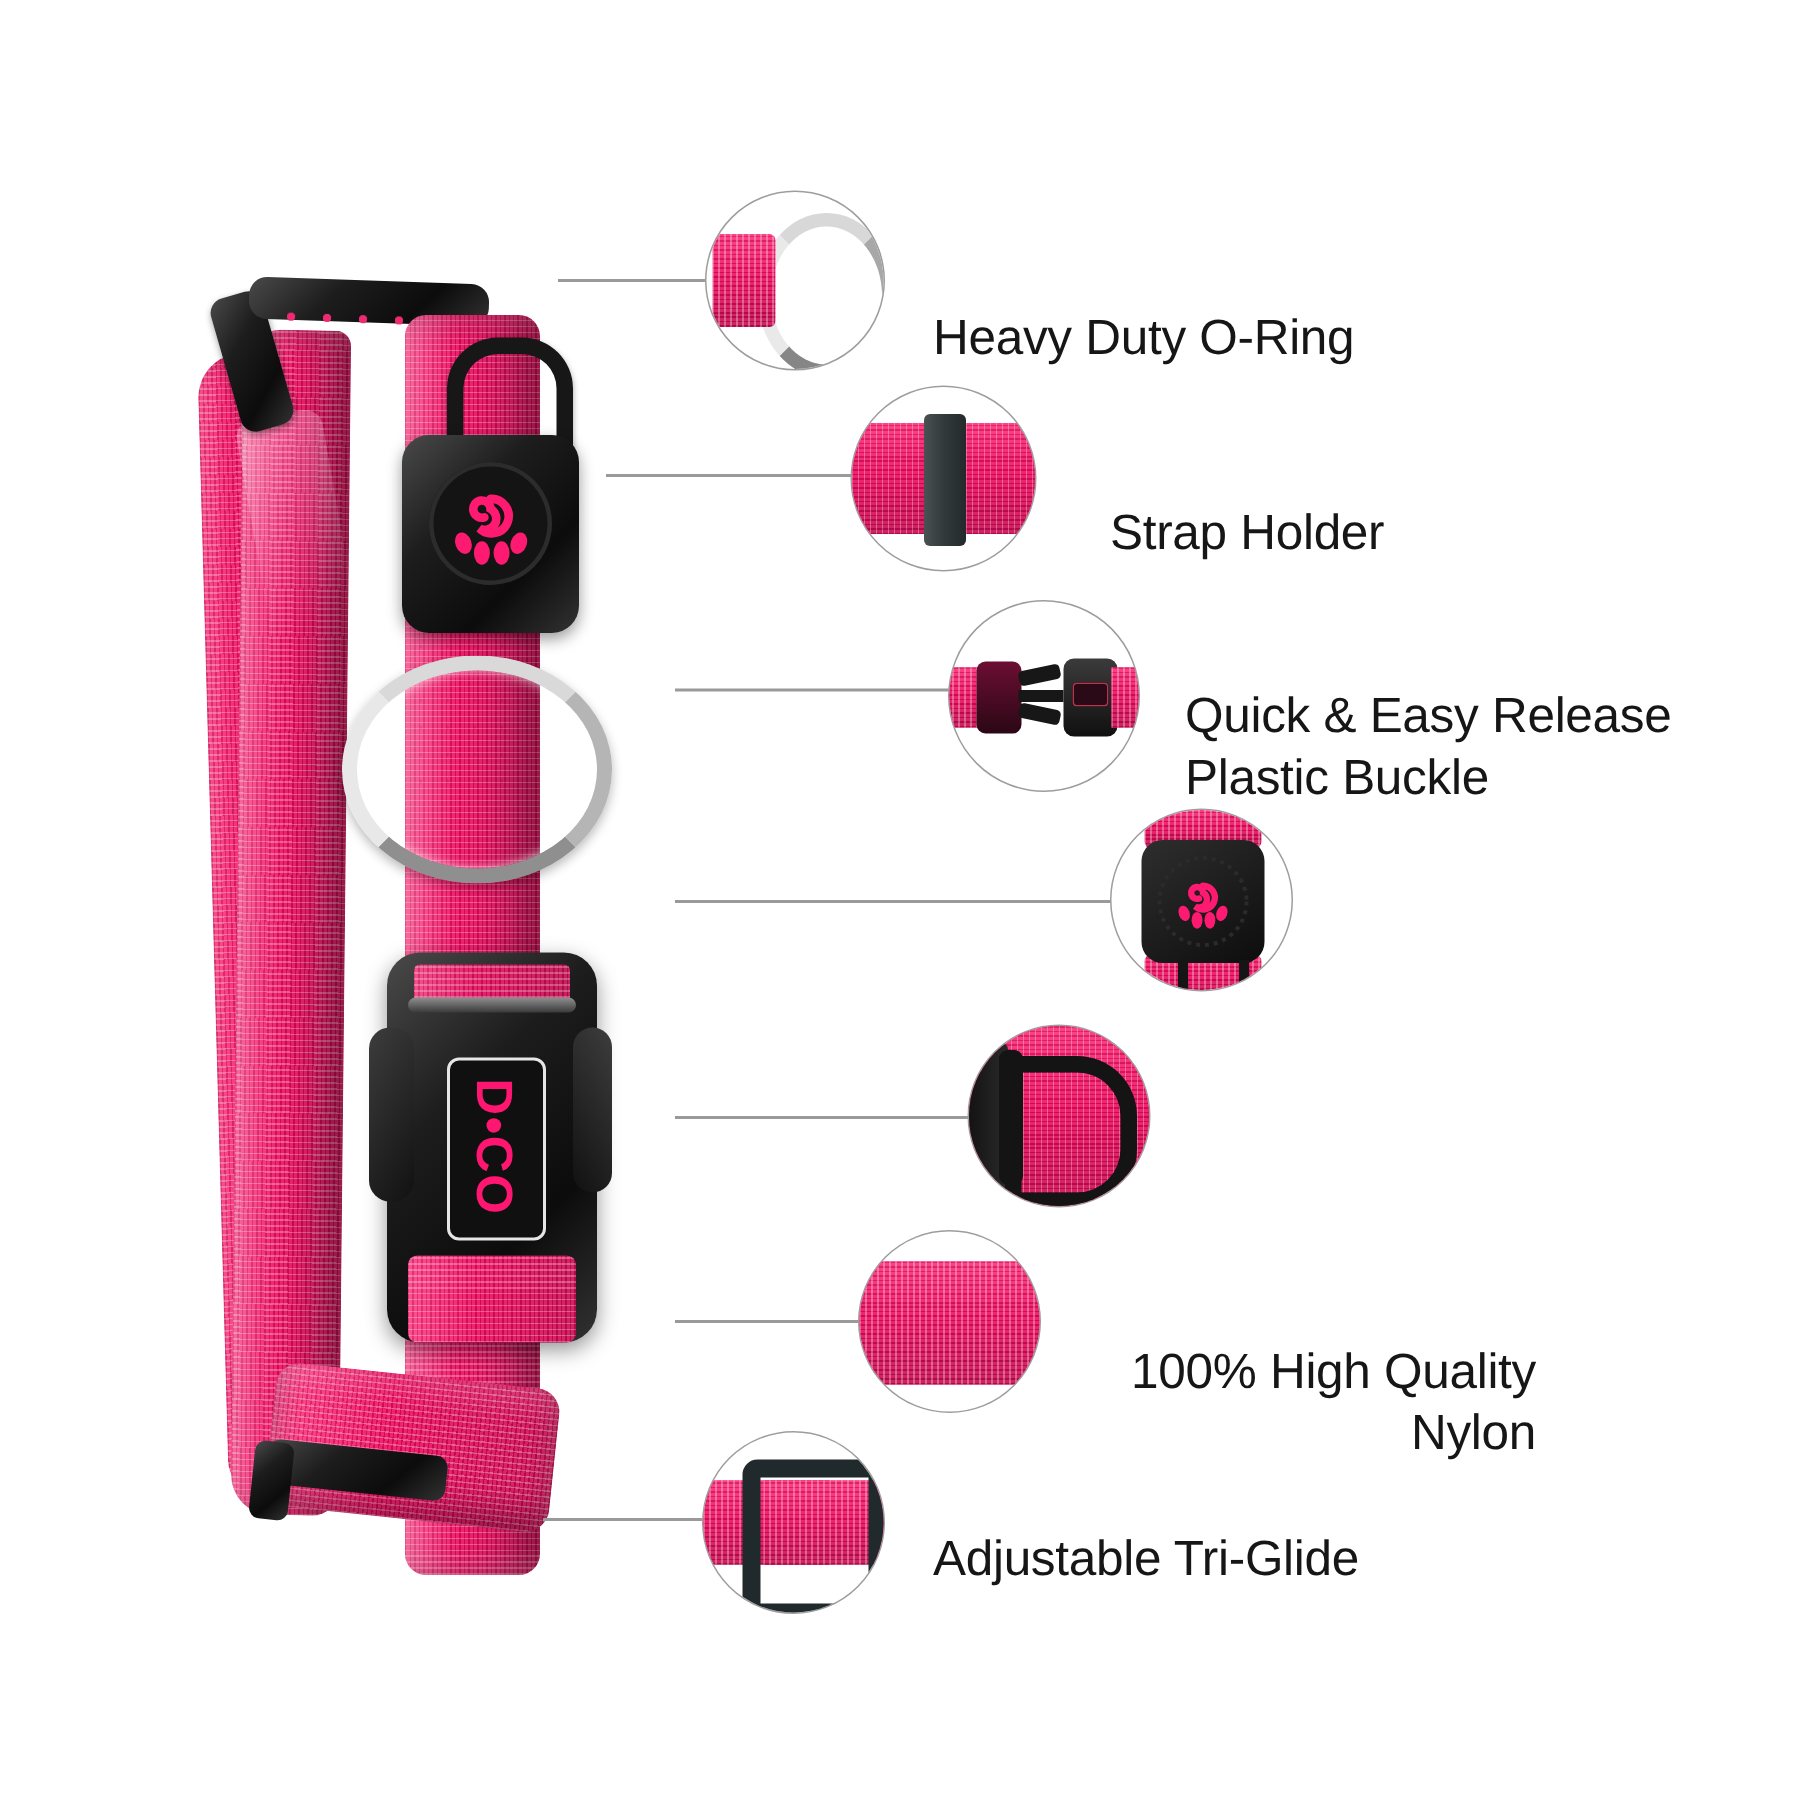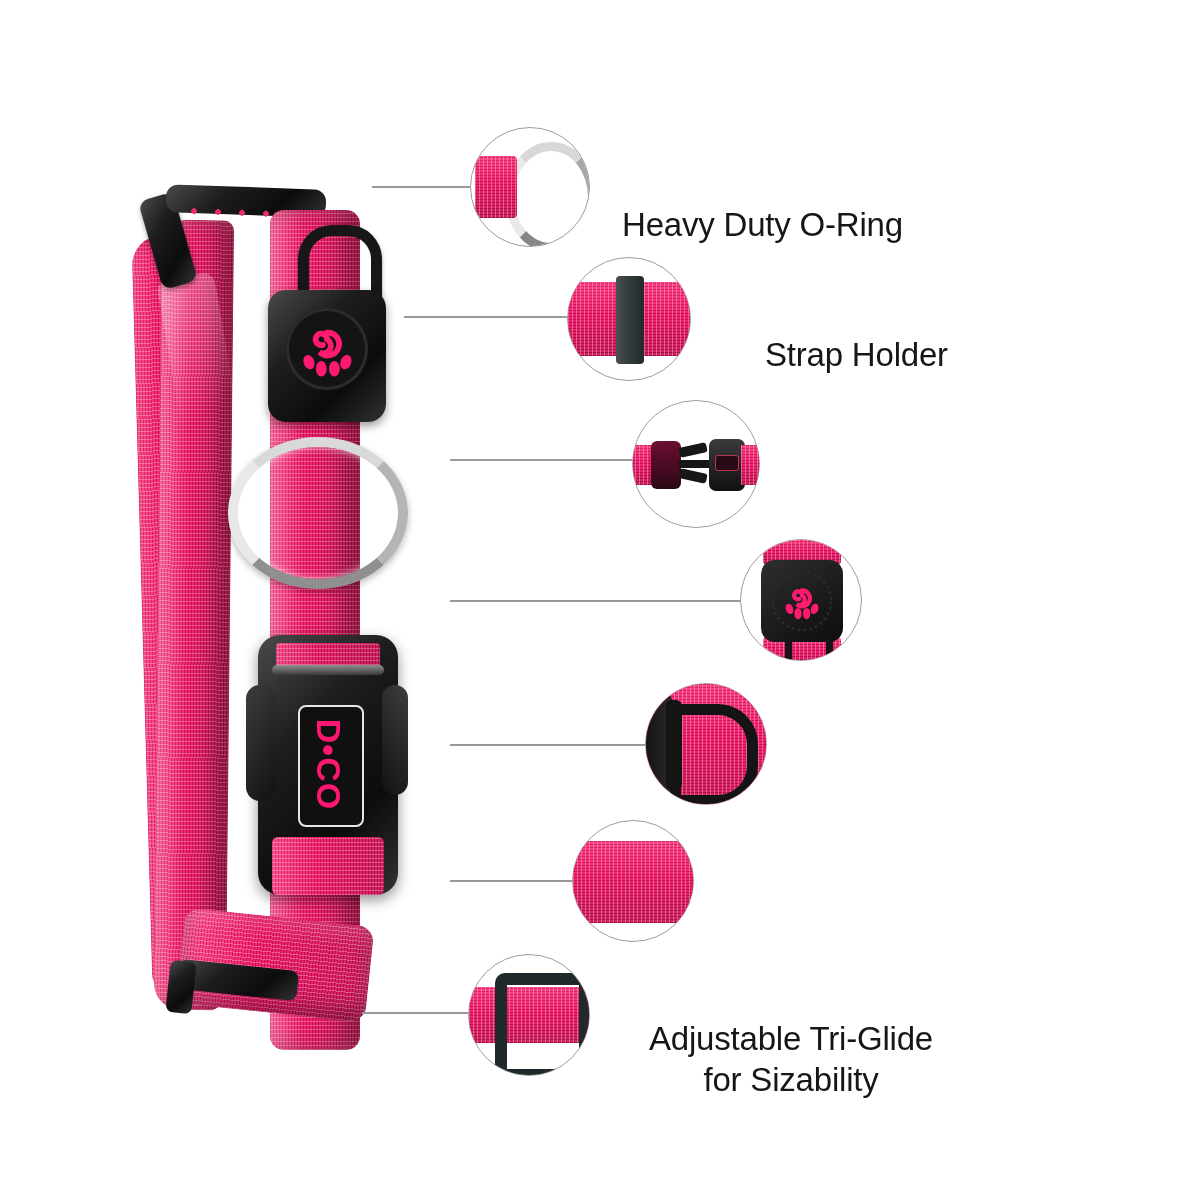--- a/index.html
+++ b/index.html
@@ -186,21 +186,21 @@
     <span>Heavy Duty O-Ring</span>
   </div>
 
   <div class="callout" style="left:567px;top:257px;width:124px;height:124px;">
     <div class="inner">
       <div class="webbing" style="position:absolute;left:-4px;top:24px;width:134px;height:74px;"></div>
       <div style="position:absolute;left:48px;top:18px;width:28px;height:88px;border-radius:4px;
                   background:linear-gradient(90deg,#4a5153,#333a3c 45%,#242a2b);"></div>
     </div>
   </div>
-  <div class="label" style="left:765px;top:293px;">
+  <div class="label" style="left:740px;top:293px;">
     <span>Strap Holder</span>
   </div>
 
   <div class="callout" style="left:632px;top:400px;width:128px;height:128px;">
     <div class="inner">
 
       <div class="webbing" style="position:absolute;left:-6px;top:44px;width:34px;height:40px;"></div>
       <div style="position:absolute;left:18px;top:40px;width:30px;height:48px;border-radius:6px;
                   background:linear-gradient(180deg,#6b0e33,#2b0715);"></div>
       <div style="position:absolute;left:46px;top:44px;width:28px;height:10px;border-radius:3px;
@@ -208,20 +208,23 @@
       <div style="position:absolute;left:46px;top:59px;width:30px;height:8px;background:#171717;"></div>
       <div style="position:absolute;left:46px;top:70px;width:28px;height:10px;border-radius:3px;
                   background:#171717;transform:rotate(12deg);"></div>
 
       <div style="position:absolute;left:76px;top:38px;width:36px;height:52px;border-radius:7px;
                   background:linear-gradient(180deg,#3b3b3b,#101010);"></div>
       <div style="position:absolute;left:82px;top:54px;width:24px;height:16px;border-radius:3px;
                   background:#2a0a16;box-shadow:inset 0 0 0 1px #b8354f;"></div>
       <div class="webbing" style="position:absolute;left:108px;top:44px;width:28px;height:40px;"></div>
     </div>
+  </div>
+  <div class="label" style="left:790px;top:415px;">
+    <span>Quick &amp; Easy Release</span><span class="l2">Plastic Buckle</span>
   </div>
 
   <div class="callout" style="left:740px;top:539px;width:122px;height:122px;">
     <div class="inner">
       <div class="webbing" style="position:absolute;left:22px;top:-2px;width:78px;height:28px;border-radius:5px;"></div>
       <div class="webbing" style="position:absolute;left:22px;top:96px;width:78px;height:30px;border-radius:5px;"></div>
       <div style="position:absolute;left:20px;top:20px;width:82px;height:82px;border-radius:14px;
                   background:linear-gradient(145deg,#2e2e2e,#0d0d0d);"></div>
       <svg viewBox="0 0 100 100" width="66" height="66" style="position:absolute;left:28px;top:28px;">
         <circle cx="50" cy="50" r="44" fill="none" stroke="#2b2b2b" stroke-width="4" stroke-dasharray="4 5"></circle>
@@ -246,26 +249,29 @@
       <div style="position:absolute;left:20px;top:16px;width:16px;height:90px;border-radius:6px;
                   background:#141414;"></div>
     </div>
   </div>
 
   <div class="callout" style="left:572px;top:820px;width:122px;height:122px;">
     <div class="inner">
       <div class="webbing" style="position:absolute;left:-4px;top:20px;width:132px;height:82px;"></div>
     </div>
   </div>
+  <div class="label" style="left:722px;top:852px;text-align:right;width:302px;">
+    <span>100% High Quality</span><span class="l2">Nylon</span>
+  </div>
 
   <div class="callout" style="left:468px;top:954px;width:122px;height:122px;">
     <div class="inner">
       <div class="webbing" style="position:absolute;left:-4px;top:32px;width:132px;height:56px;"></div>
       <div style="position:absolute;left:26px;top:18px;width:72px;height:84px;
                   border:12px solid #20292b;border-radius:10px;"></div>
       <div class="webbing" style="position:absolute;left:40px;top:32px;width:44px;height:56px;"></div>
     </div>
   </div>
-  <div class="label" style="left:622px;top:977px;text-align:center;width:338px;">
-    <span>Adjustable Tri-Glide</span><span class="l2">for Sizability</span>
+  <div class="label" style="left:622px;top:977px;text-align:left;width:338px;">
+    <span>Adjustable Tri-Glide</span>
   </div>
 
 </div>
 
 </body></html>

